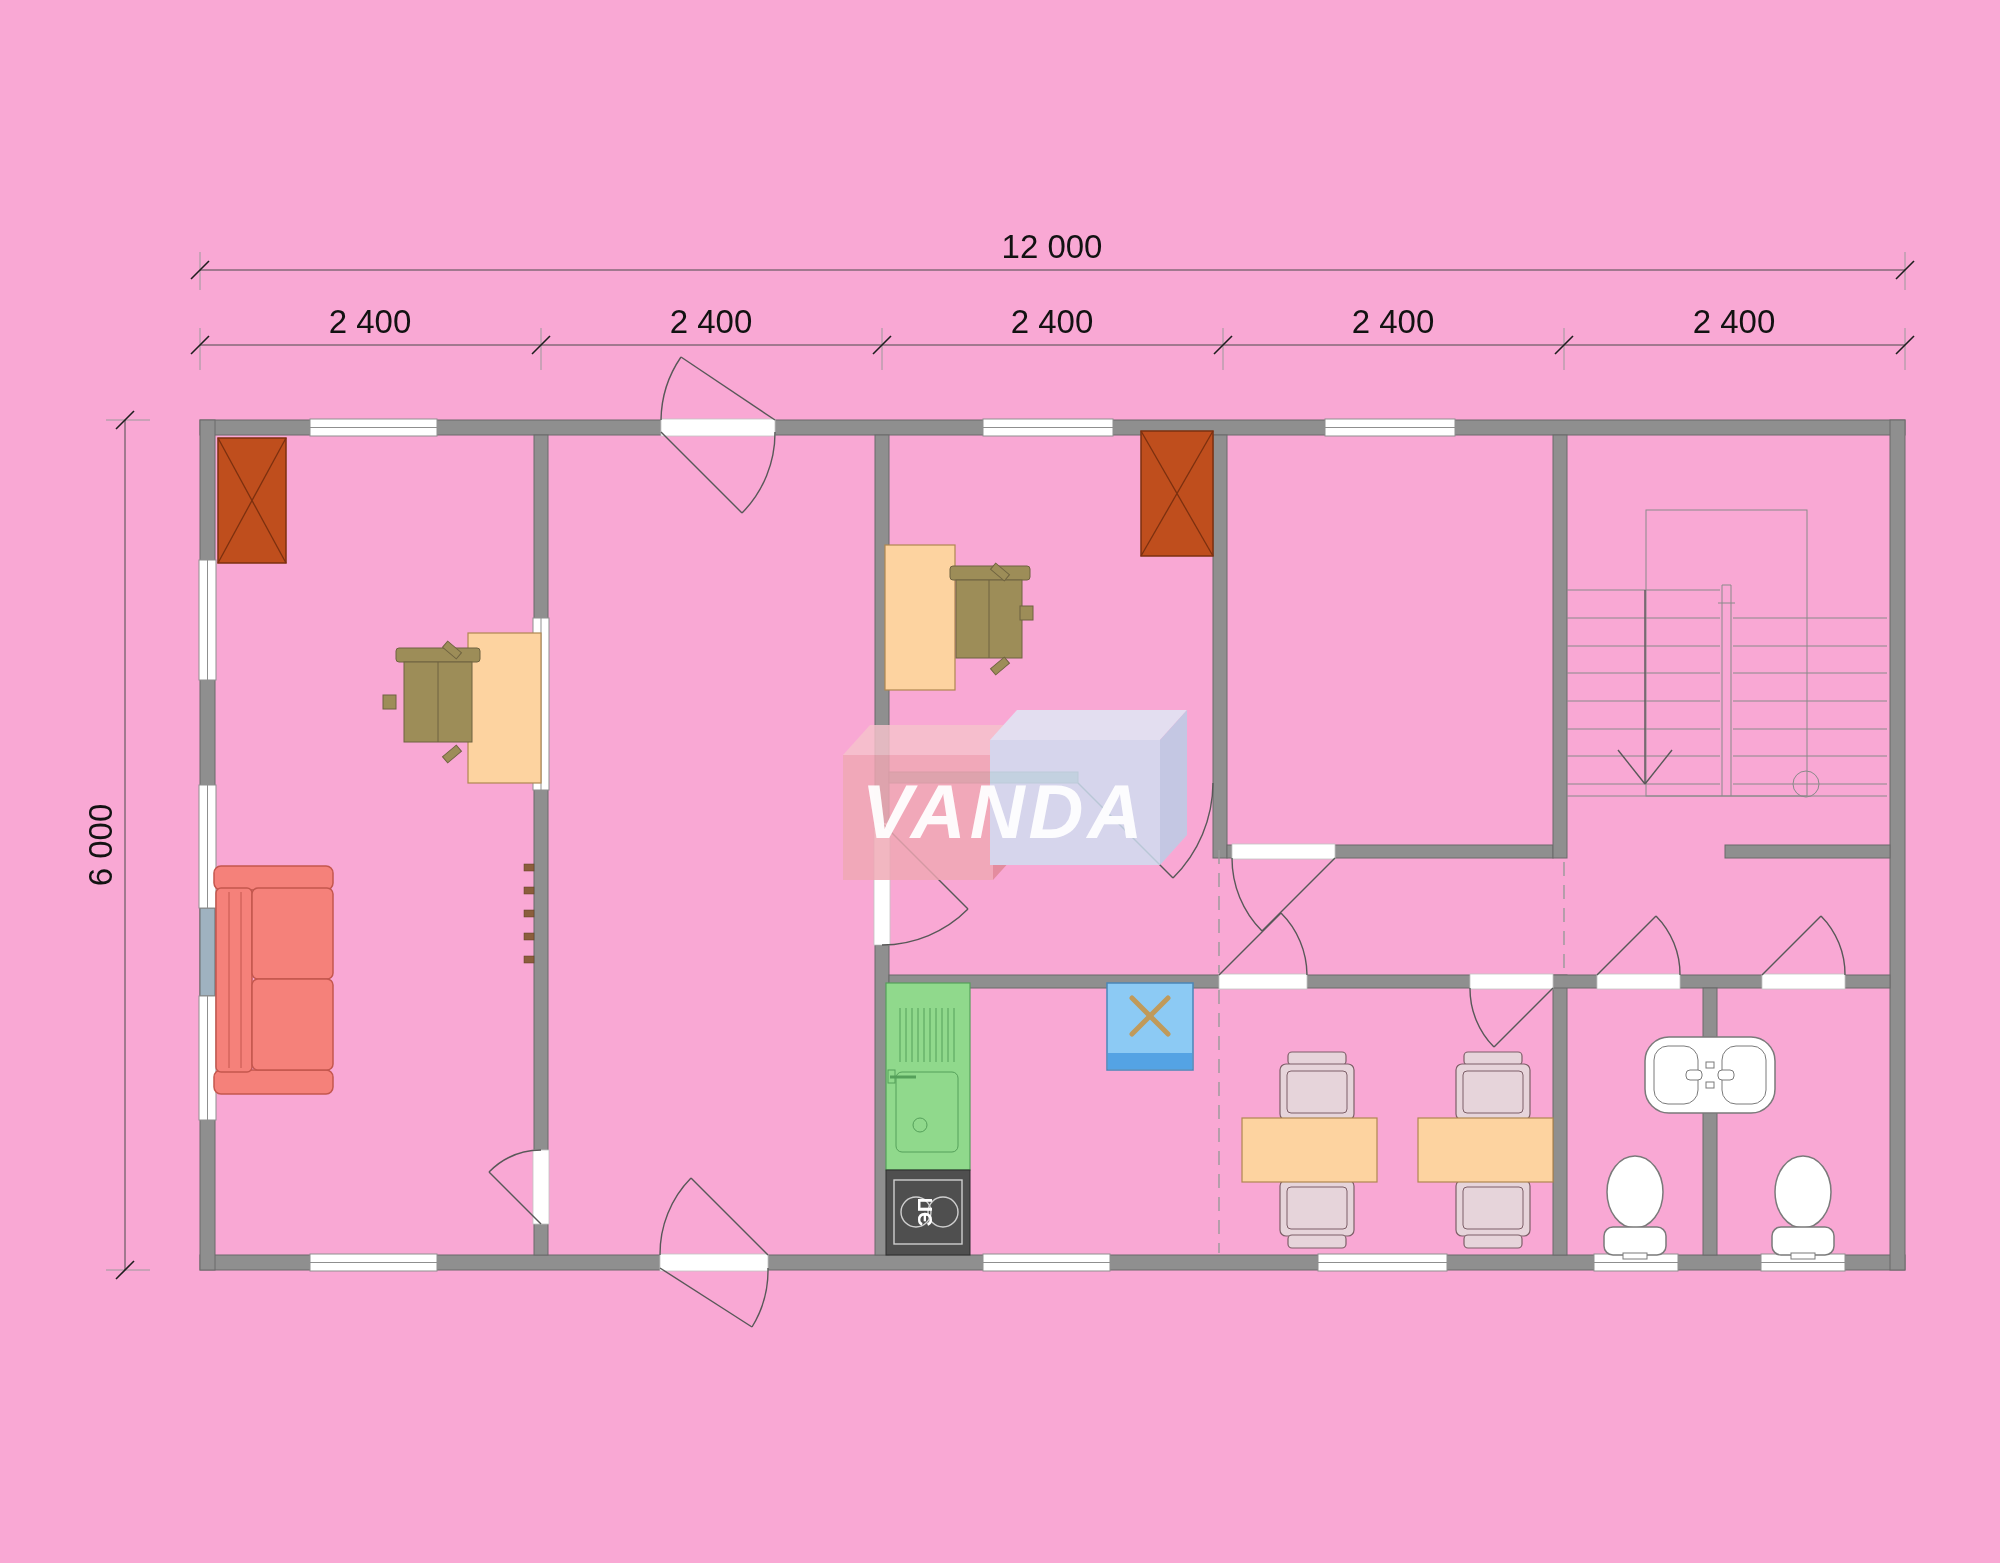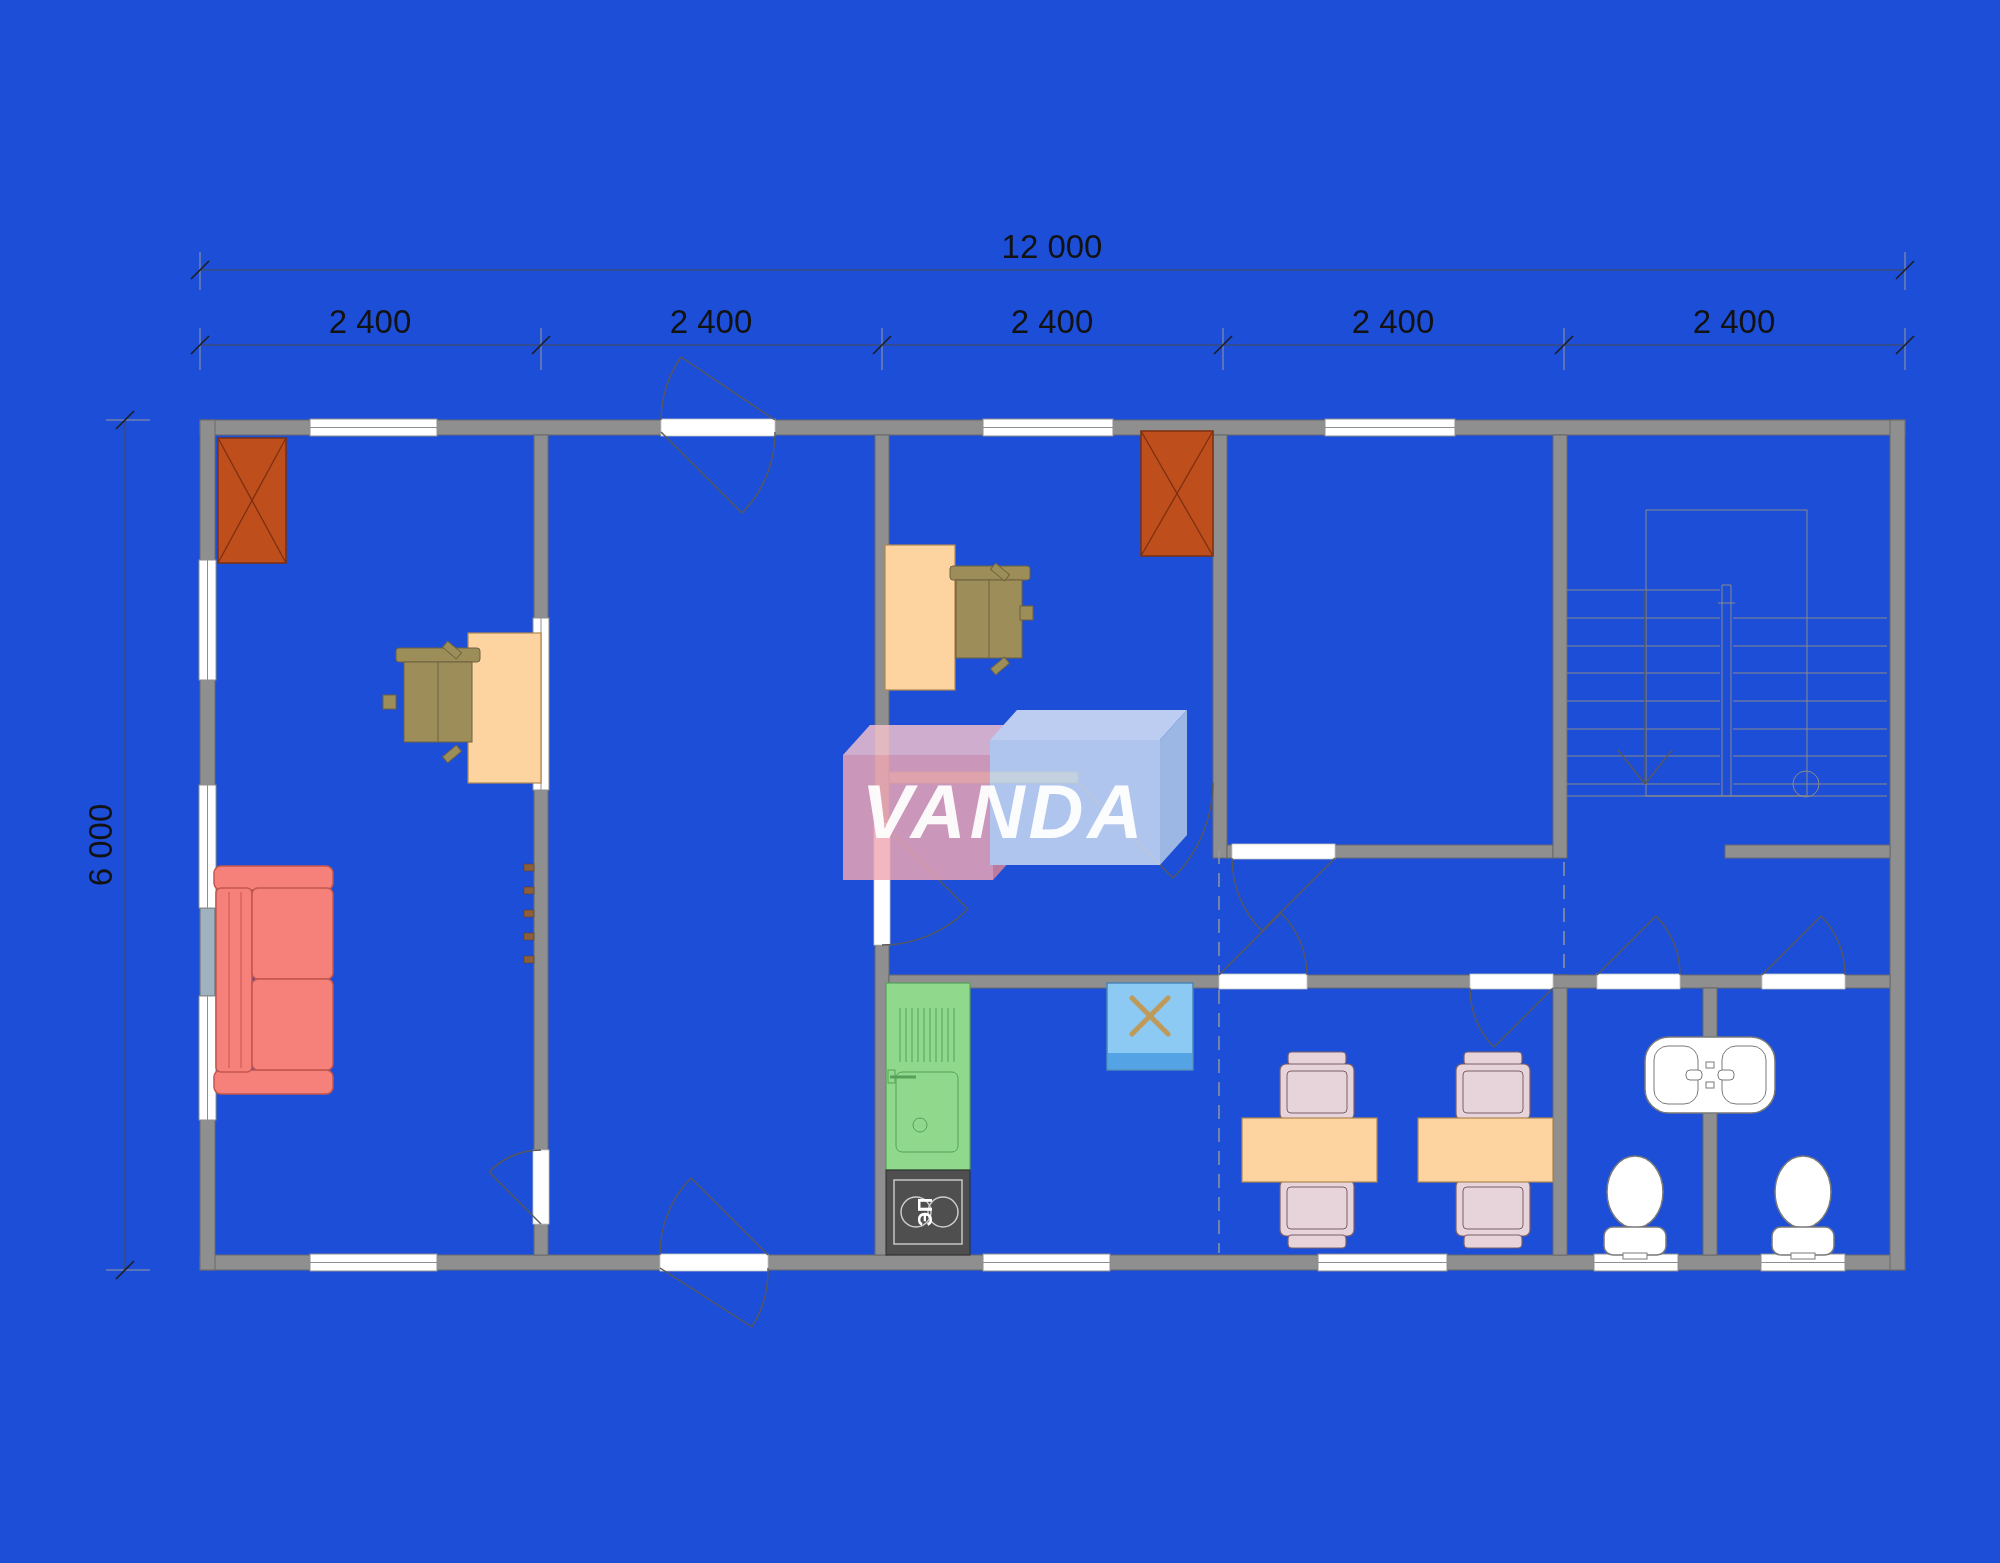--- a/index.html
+++ b/index.html
@@ -1,16 +1,16 @@
 <!DOCTYPE html>
 <html style="--wall: #8f8f8f; --wallStroke: #6a6a6a; --chimney: #bf4e1d; --desk: #fdd3a0; --chair: #9d8d58; --sofa: #f5817a; --counter: #90d98c; --stove: #4f4f4f; --appliance: #8ccaf4; --applianceStripe: #54a3e4; --table: #fdd3a0; --diningChair: #e6d4da; --logoPink: #f0a8b4; --logoPinkTop: #f6c3cc; --logoPinkSide: #e08694; --logoBlue: #cfe0f2; --logoBlueTop: #dfeaf7; --logoBlueSide: #b9cfe7;"><head>
 <meta charset="utf-8">
 <style>
   html,body{margin:0;padding:0;background:#fff;}
-  .page{width:2000px;height:1563px;position:relative;background:#1d4ed8;}
+  .page{width:2000px;height:1563px;position:relative;background:#f9a8d4;}
   svg{display:block;}
   text{font-family:"Liberation Sans",sans-serif;}
 
   .wall{fill:var(--wall);stroke:var(--wallStroke);stroke-width:1;}
   .pier{fill:#9fb2c0;stroke:var(--wallStroke);stroke-width:1;}
   .window-rect{fill:#fff;stroke:#8f8f8f;stroke-width:1;}
   .window-line{stroke:#8f8f8f;stroke-width:1;}
   .opening{fill:#fff;stroke:#c4c4c4;stroke-width:0.8;}
   .door{stroke:#585858;stroke-width:1.4;fill:none;}
   .thin{stroke:#8a8a8a;stroke-width:1;fill:none;}

